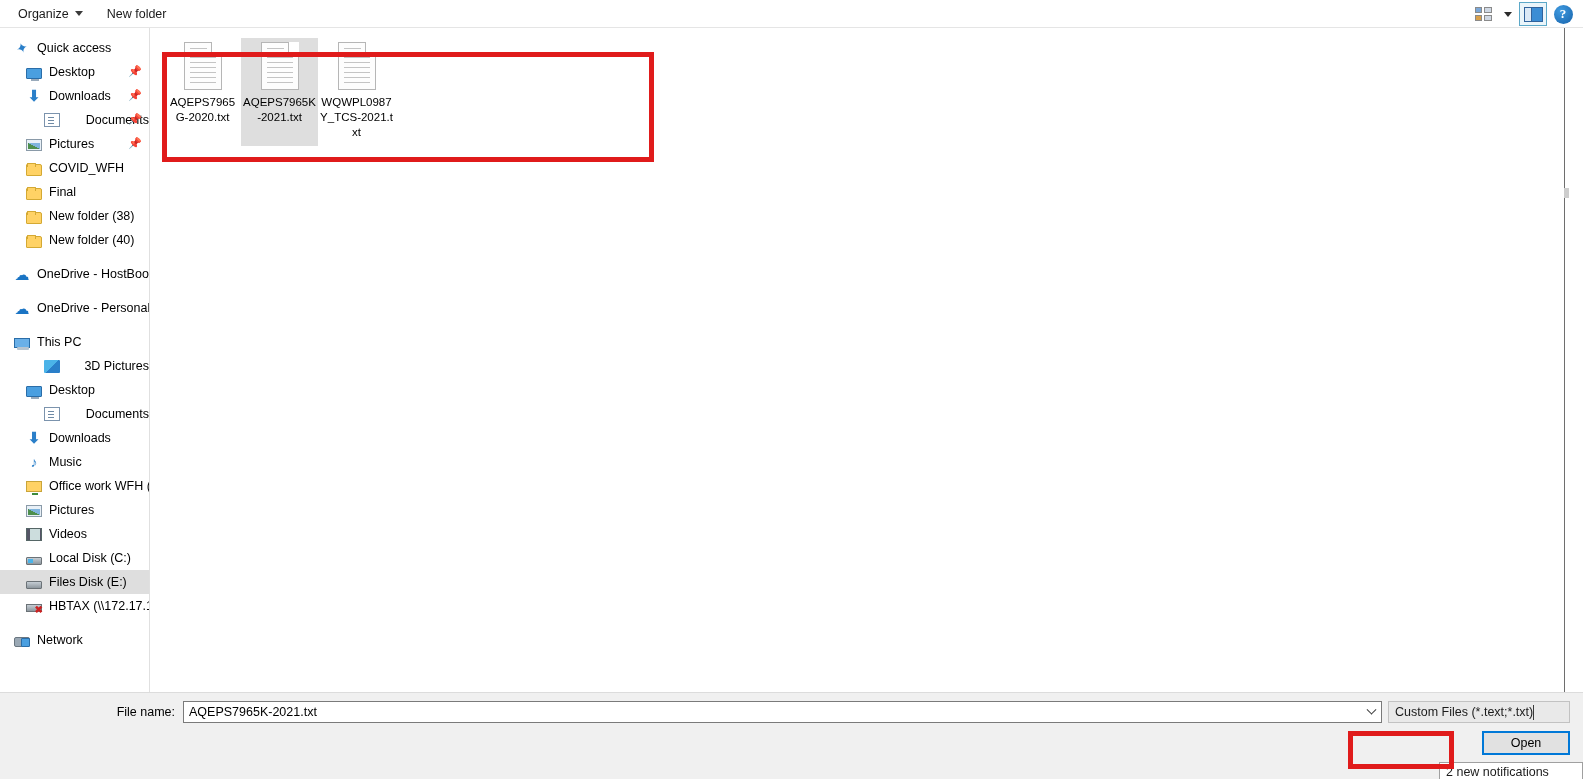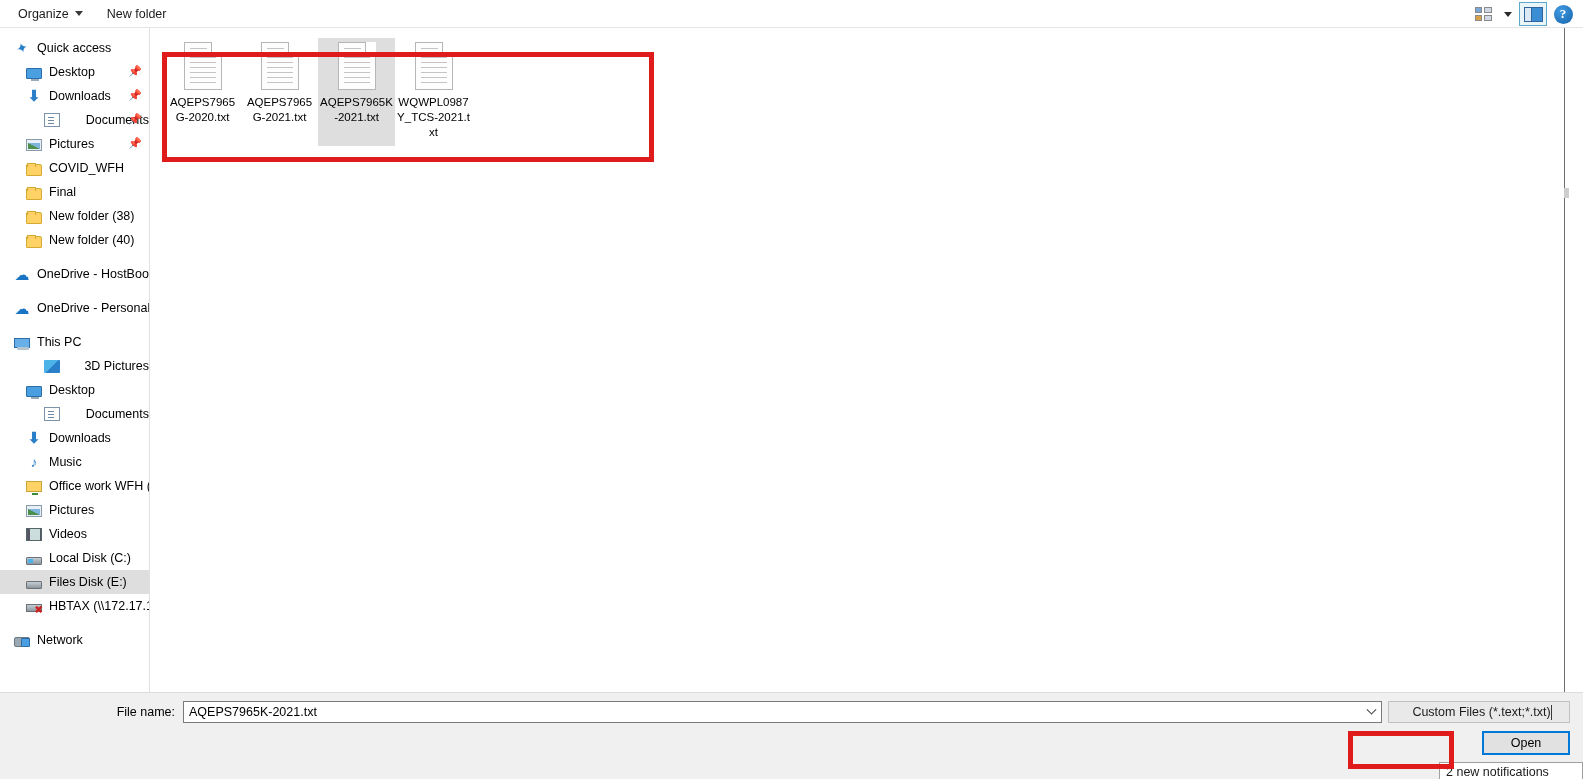--- a/index.html
+++ b/index.html
@@ -260,21 +260,21 @@
   }
   .chev {
     width: 7px; height: 7px;
     border-right: 1.5px solid #3a3a3a;
     border-bottom: 1.5px solid #3a3a3a;
     transform: rotate(45deg) translate(-2px,-2px);
   }
   .filter-box {
     width: 182px; flex: 0 0 182px; height: 22px;
     background: #e9e9e9; border: 1px solid #c2c2c2;
-    display: flex; align-items: center; justify-content: center;
+    display: flex; align-items: center; justify-content: flex-start;
     padding: 0 0 0 6px;
     font-size: 12.5px; color: #1b1b1b;
     margin-right: 13px;
   }
   .btn-row {
     position: absolute; right: 13px; top: 38px;
     display: flex; gap: 8px; align-items: center; flex-direction: column;
   }
   .btn {
     width: 88px; height: 24px;
@@ -453,28 +453,20 @@
 
         <div class="file-item">
           <div class="file-icon">
             <span class="fold"></span>
               <span class="lines-top"></span>
               <span class="lines"></span>
           </div>
           <div class="file-name">AQEPS7965G-2020.txt</div>
         </div>
 
-        <div class="file-item">
-          <div class="file-icon">
-            <span class="fold"></span>
-              <span class="lines-top"></span>
-              <span class="lines"></span>
-          </div>
-          <div class="file-name">AQEPS7965G-2021.txt</div>
-        </div>
 
 
         <div class="file-item selected">
           <div class="file-icon">
             <span class="fold"></span>
               <span class="lines-top"></span>
               <span class="lines"></span>
           </div>
           <div class="file-name">AQEPS7965K-2021.txt</div>
         </div>

